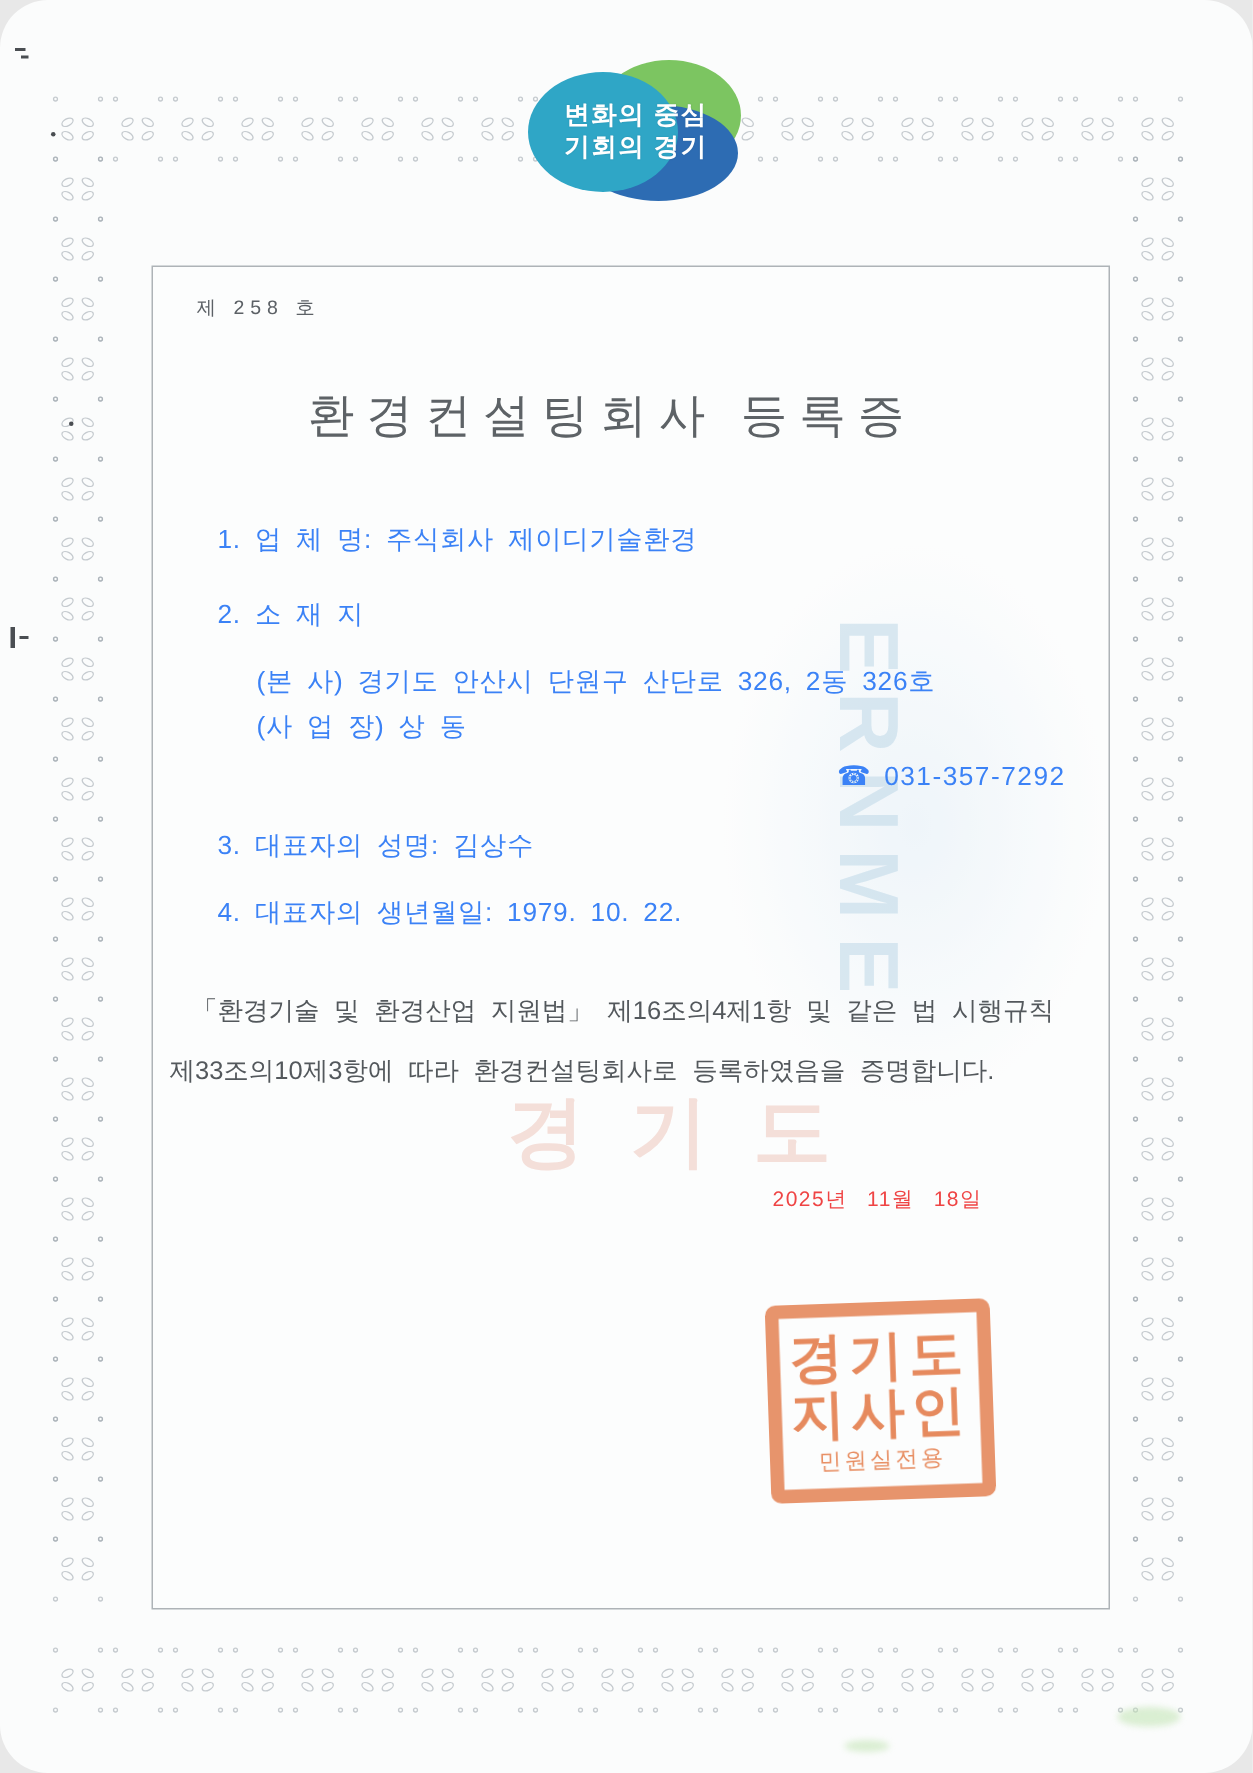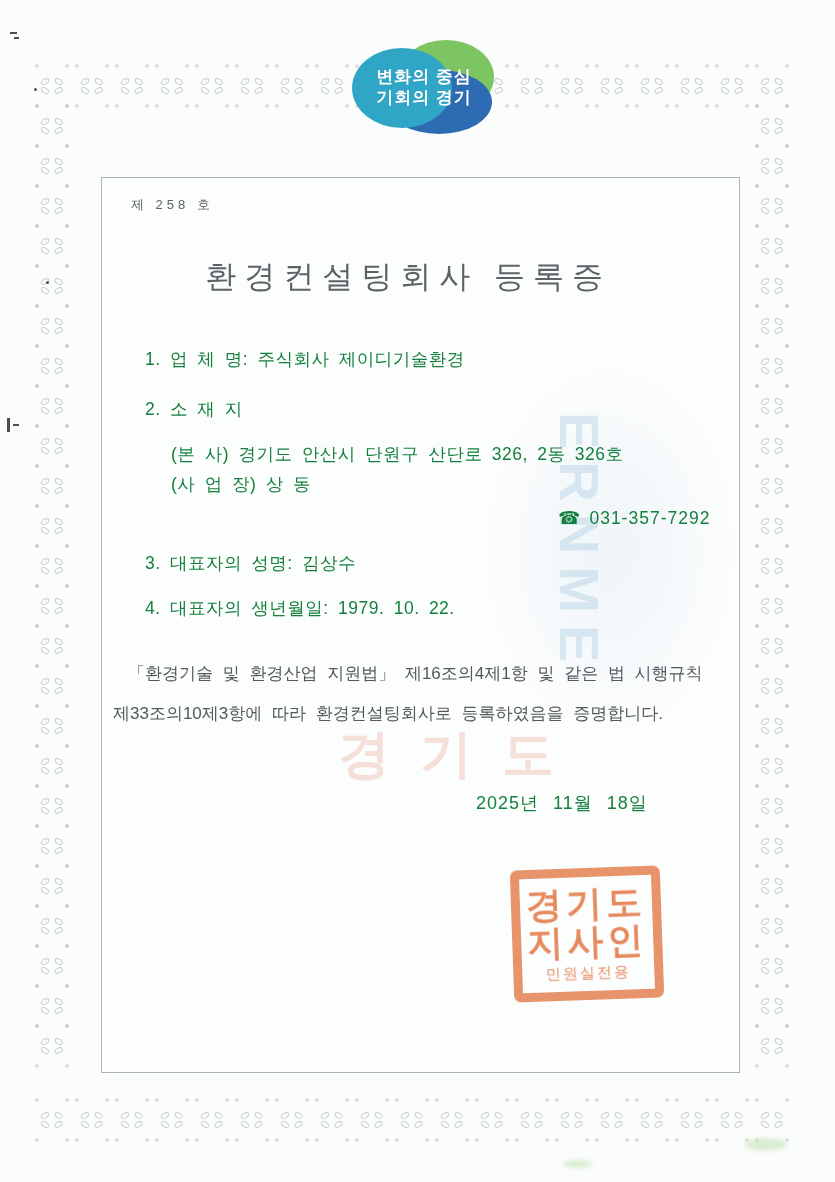--- a/index.html
+++ b/index.html
@@ -2,20 +2,21 @@
 <html><head>
 <meta charset="utf-8">
 <style>
   * { margin:0; padding:0; box-sizing:border-box; }
   html,body { background:#e8e8e8; }
   .page {
     position:relative; width:835px; height:1182px; margin:0 auto;
     background:#fbfcfc; overflow:hidden;
     font-family:"Liberation Sans","DejaVu Sans",sans-serif;
     color:#53585c;
+    border-radius:32px;
   }
   
   .pattern-svg { position:absolute; left:0; top:0; width:835px; height:1182px; pointer-events:none; }
   
   .frame {
     position:absolute; left:101px; top:177px; width:639px; height:896px;
     border:1px solid #aeb3b7; background:rgba(255,255,255,0.35);
   }
   
   .logo { position:absolute; left:352px; top:40px; width:142px; height:96px; }
@@ -28,33 +29,33 @@
     color:#ffffff; font-weight:bold; font-size:17px; line-height:21px;
     letter-spacing:1px; text-shadow:0 0 1px rgba(0,60,90,.25);
   }
   
   .doc-number { position:absolute; left:131px; top:196px; font-size:13px; letter-spacing:4px; color:#5c6166; }
   .title {
     position:absolute; left:101px; top:256px; width:614px; text-align:center;
     font-family:"Liberation Serif","DejaVu Serif",serif;
     font-size:31px; font-weight:500; letter-spacing:8px; color:#5d6266;
   }
-  .field { position:absolute; font-size:17.5px; word-spacing:4px; letter-spacing:0.5px; color:#15803d; }
+  .field { position:absolute; font-size:17.5px; word-spacing:4px; letter-spacing:0.5px; color:#3b82f6; }
   .f1 { left:145px; top:347px; }
   .f2 { left:145px; top:397px; }
   .addr1 { left:171px; top:442px; }
   .addr2 { left:171px; top:472px; }
   .phone { left:558px; top:507px; letter-spacing:1px; }
   .phone .tel-icon { margin-right:8px; font-size:18px; }
   .f3 { left:145px; top:551px; }
   .f4 { left:145px; top:596px; }
   .body-text { position:absolute; left:113px; top:662px; width:622px; font-size:17px; word-spacing:5px; color:#53585c; }
   .body-line { line-height:24px; margin-bottom:16px; }
   .body-line.indent { padding-left:15px; }
-  .date-line { position:absolute; left:476px; top:791px; font-size:18px; letter-spacing:1px; word-spacing:8px; color:#15803d; }
+  .date-line { position:absolute; left:515px; top:791px; font-size:14px; letter-spacing:1px; word-spacing:8px; color:#ef4444; }
   .signer {
     position:absolute; left:297px; top:912px;
     font-family:"Liberation Serif","DejaVu Serif",serif;
     font-size:33px; letter-spacing:40px; color:#4d5357; white-space:nowrap;
   }
   
   .stamp {
     position:absolute; left:512px; top:868px; width:150px; height:132px;
     border:9px solid rgba(226,118,66,0.78); border-radius:7px;
     transform:rotate(-2deg);

